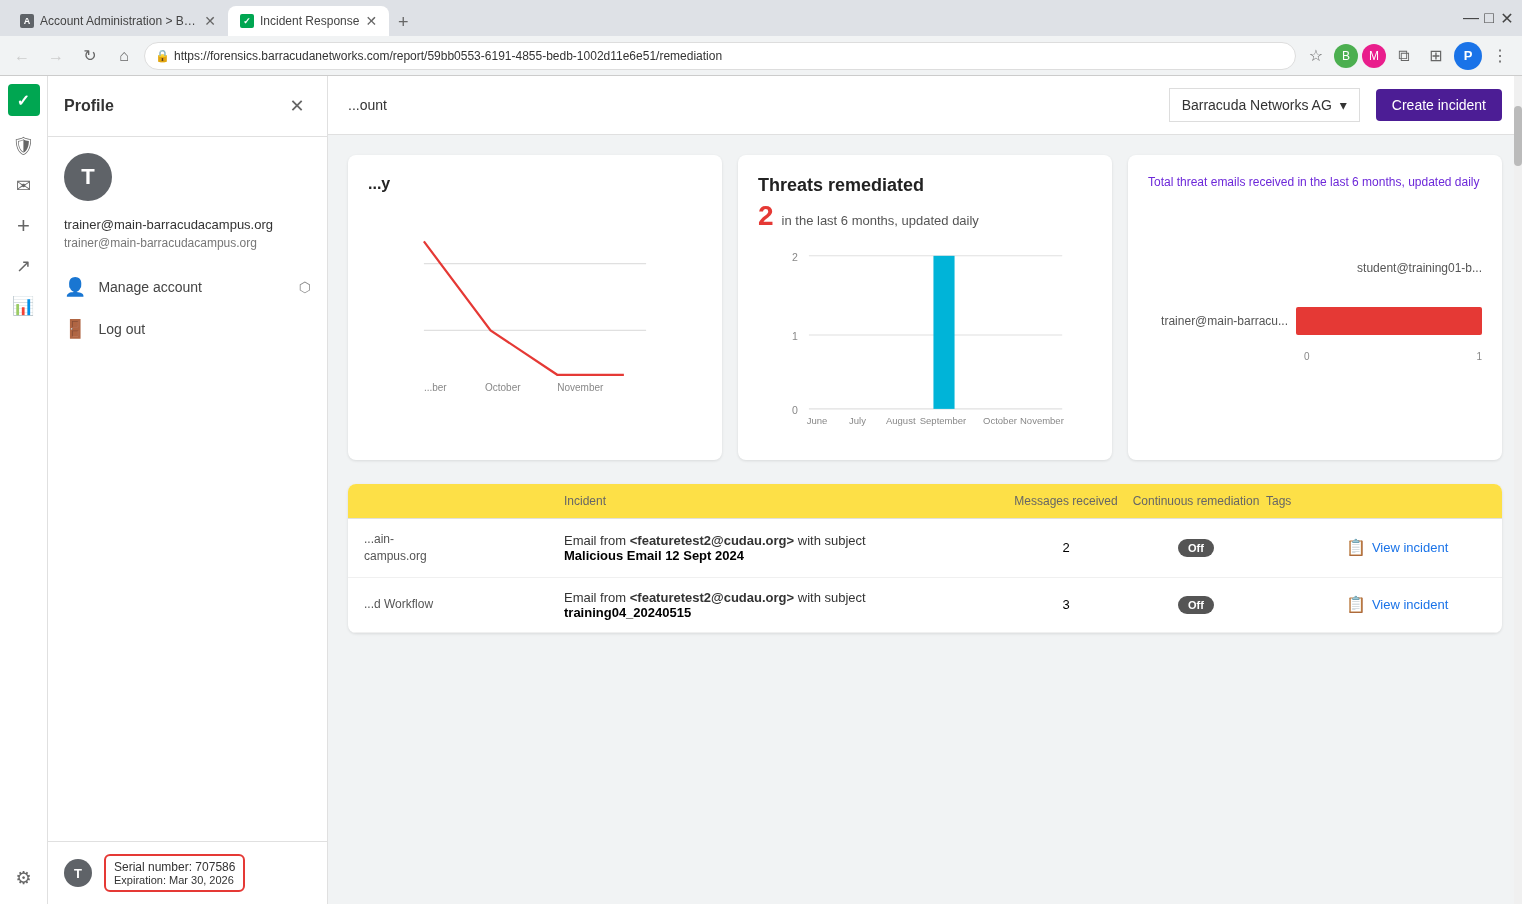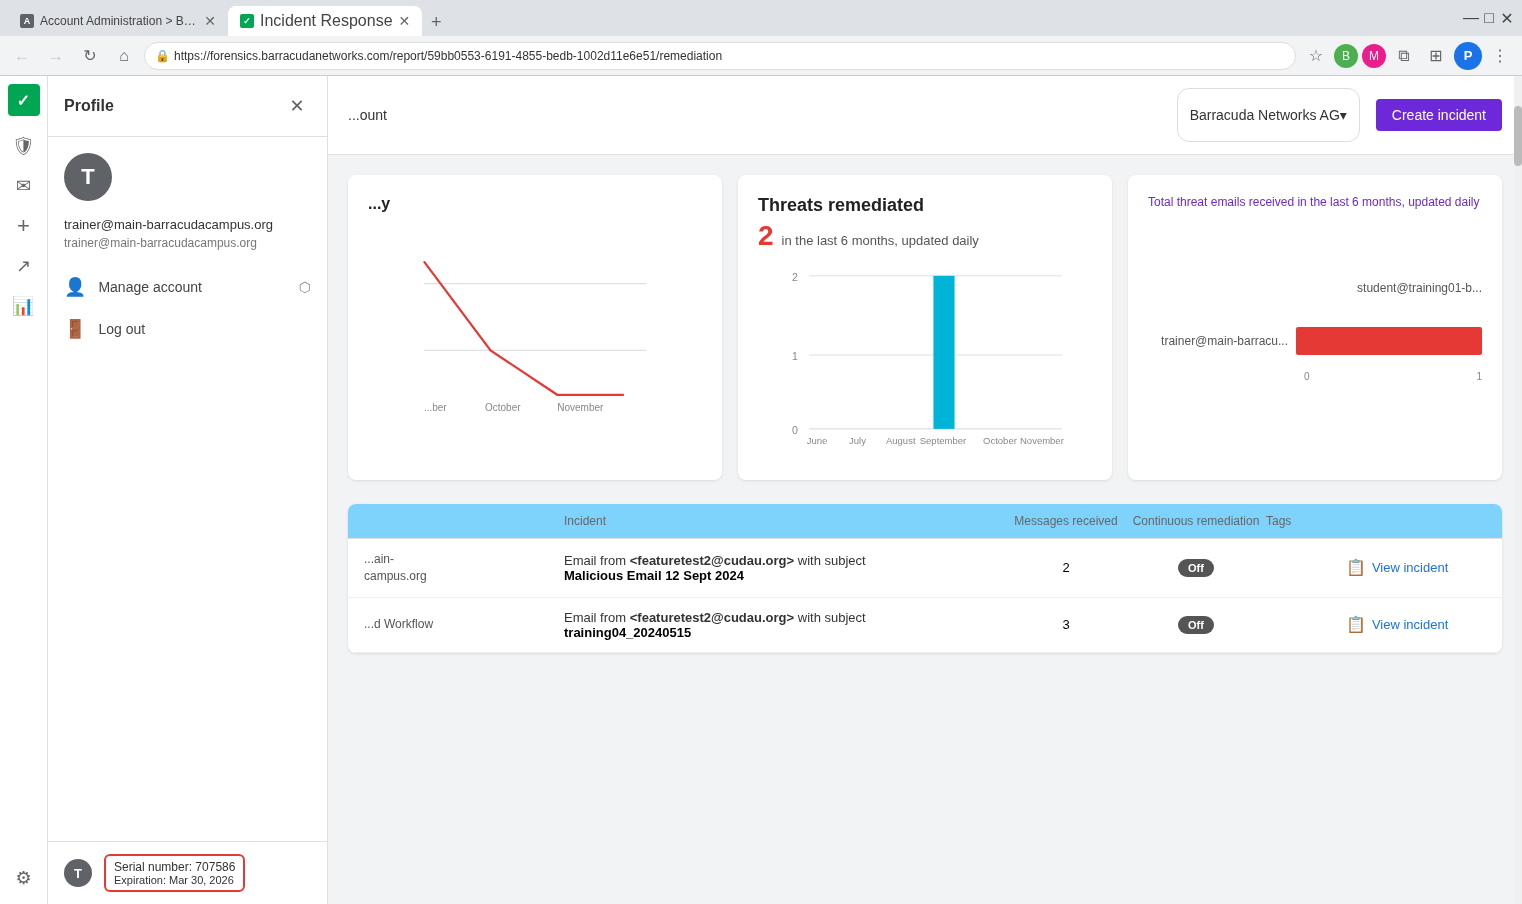--- a/index.html
+++ b/index.html
@@ -50,38 +50,38 @@
     .profile-footer-info .serial { font-size: 12px; color: #333; }
     .profile-footer-info .expiry { font-size: 11px; color: #333; }
     .profile-footer-border { border: 2px solid #e53935; border-radius: 6px; padding: 4px 8px; }
 
     
     .main-content { flex: 1; overflow: hidden; position: relative; }
     .main-inner { margin-left: 280px; height: 100%; overflow-y: auto; }
 
     
     .top-bar { display: flex; align-items: center; justify-content: space-between; padding: 12px 20px; background: #fff; border-bottom: 1px solid #e0e0e0; }
-    .org-selector { display: flex; align-items: center; border: 1px solid #ddd; border-radius: 12px; padding: 18px 12px; cursor: pointer; font-size: 14px; color: #333; }
-    .create-incident-btn { background: #6d28d9; color: #fff; border: none; border-radius: 4px; padding: 8px 16px; font-size: 14px; cursor: pointer; }
+    .org-selector { display: flex; align-items: center; gap: 8px; border: 1px solid #ddd; border-radius: 0; padding: 8px 12px; cursor: pointer; font-size: 14px; color: #333; }
+    .create-incident-btn { background: #4c1d95; color: #fff; border: none; border-radius: 4px; padding: 8px 16px; font-size: 14px; cursor: pointer; }
 
     
     .dashboard { padding: 20px; }
 
     
     .cards-row { display: grid; grid-template-columns: 1fr 1fr 1fr; gap: 16px; margin-bottom: 24px; }
     .card { background: #fff; border-radius: 8px; padding: 20px; box-shadow: 0 1px 3px rgba(0,0,0,0.1); }
     .card-title { font-size: 18px; font-weight: 600; color: #222; margin-bottom: 4px; }
     .card-subtitle { font-size: 12px; color: #6d28d9; margin-bottom: 12px; }
     .card-stat { display: flex; align-items: baseline; gap: 8px; margin-bottom: 8px; }
     .card-stat-number { font-size: 28px; font-weight: bold; color: #e53935; }
     .card-stat-label { font-size: 13px; color: #555; }
 
     
     .table-section { background: #fff; border-radius: 8px; box-shadow: 0 1px 3px rgba(0,0,0,0.1); overflow: hidden; }
-    .table-header { display: grid; grid-template-columns: 200px 1fr 120px 140px 80px 140px; padding: 10px 16px; background: #7dd3fc; border-bottom: 1px solid #e0e0e0; font-size: 12px; color: #666; font-weight: 500; }
+    .table-header { display: grid; grid-template-columns: 200px 1fr 120px 140px 80px 140px; padding: 10px 16px; background: #fde047; border-bottom: 1px solid #e0e0e0; font-size: 12px; color: #666; font-weight: 500; }
     .table-row-wrapper { border-bottom: 1px solid #f0f0f0; }
     .table-row { display: grid; grid-template-columns: 200px 1fr 120px 140px 80px 140px; padding: 12px 16px; align-items: center; font-size: 13px; }
     .incident-email { color: #333; }
     .incident-email strong { color: #333; }
     .toggle-off { background: #555; color: #fff; border-radius: 20px; padding: 3px 10px; font-size: 11px; font-weight: bold; display: inline-block; }
     .view-incident-btn { display: flex; align-items: center; gap: 6px; color: #1a73e8; cursor: pointer; font-size: 13px; }
 
     
     svg { overflow: visible; }
 
@@ -101,21 +101,21 @@
     <div class="browser-tabs">
 
       <div class="browser-tab">
         <div class="tab-icon" style="background:#5f6368; display:flex; align-items:center; justify-content:center; color:#fff; font-size:9px; font-weight:bold;">A</div>
         <span style="font-size:12px; overflow:hidden; white-space:nowrap; text-overflow:ellipsis; max-width:160px;">Account Administration &gt; Barra...</span>
         <span class="tab-close">✕</span>
       </div>
 
       <div class="browser-tab active">
         <div class="tab-icon" style="background:#00a651; display:flex; align-items:center; justify-content:center; color:#fff; font-size:9px; font-weight:bold;">✓</div>
-        <span style="font-size:16px;">Incident Response</span>
+        <span style="font-size:12px;">Incident Response</span>
         <span class="tab-close">✕</span>
       </div>
       <div class="browser-tab-add">+</div>
     </div>
     <div class="browser-window-controls">
       <span style="font-size:16px;">—</span>
       <span style="font-size:16px;">□</span>
       <span style="font-size:16px;">✕</span>
     </div>
   </div>

